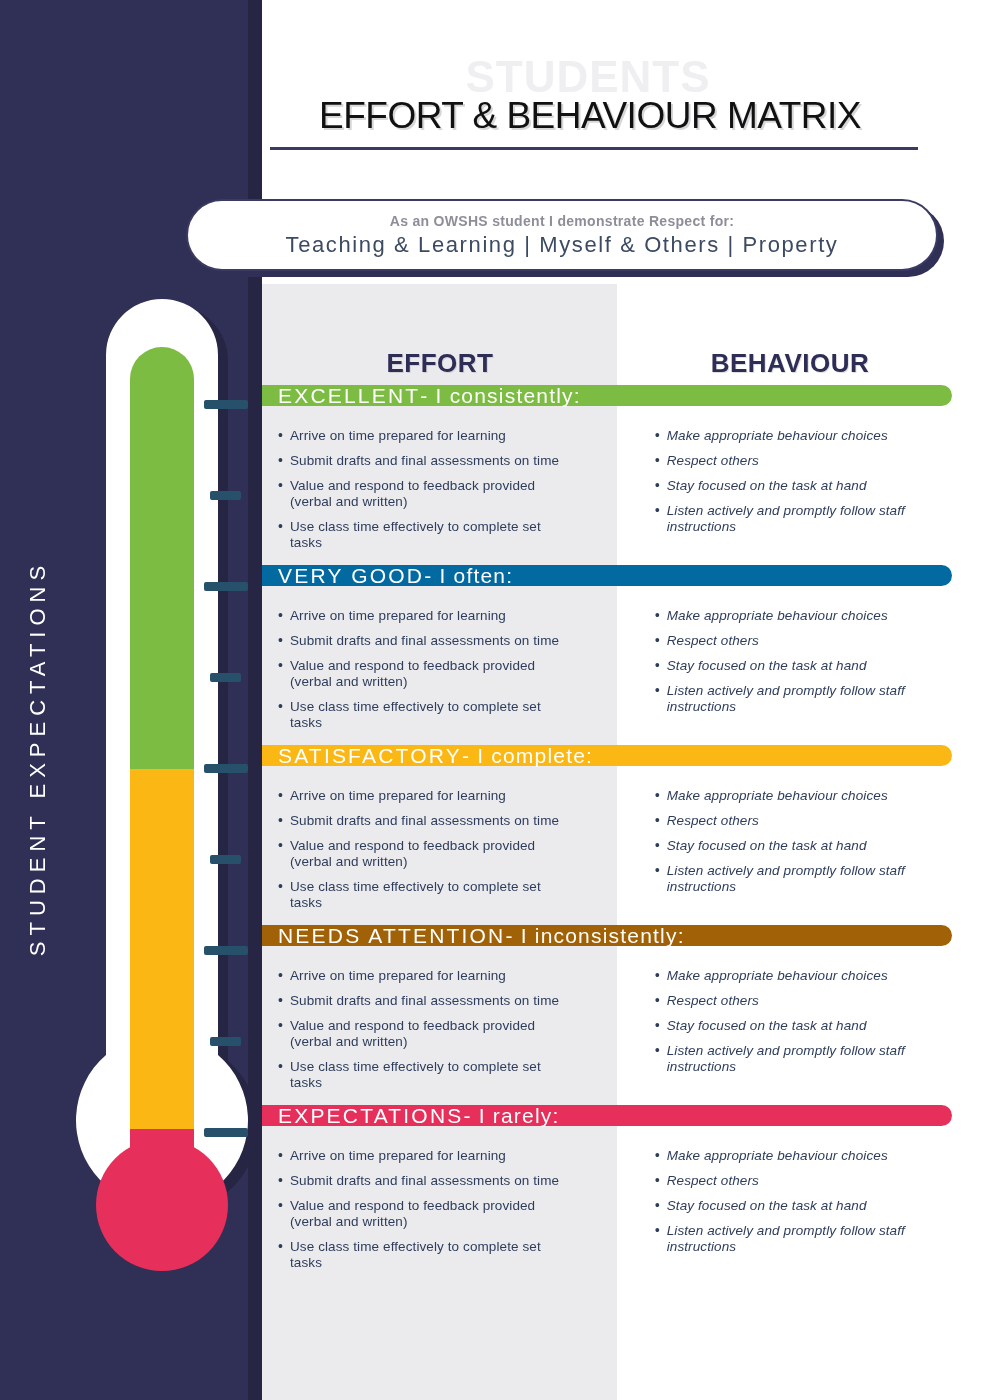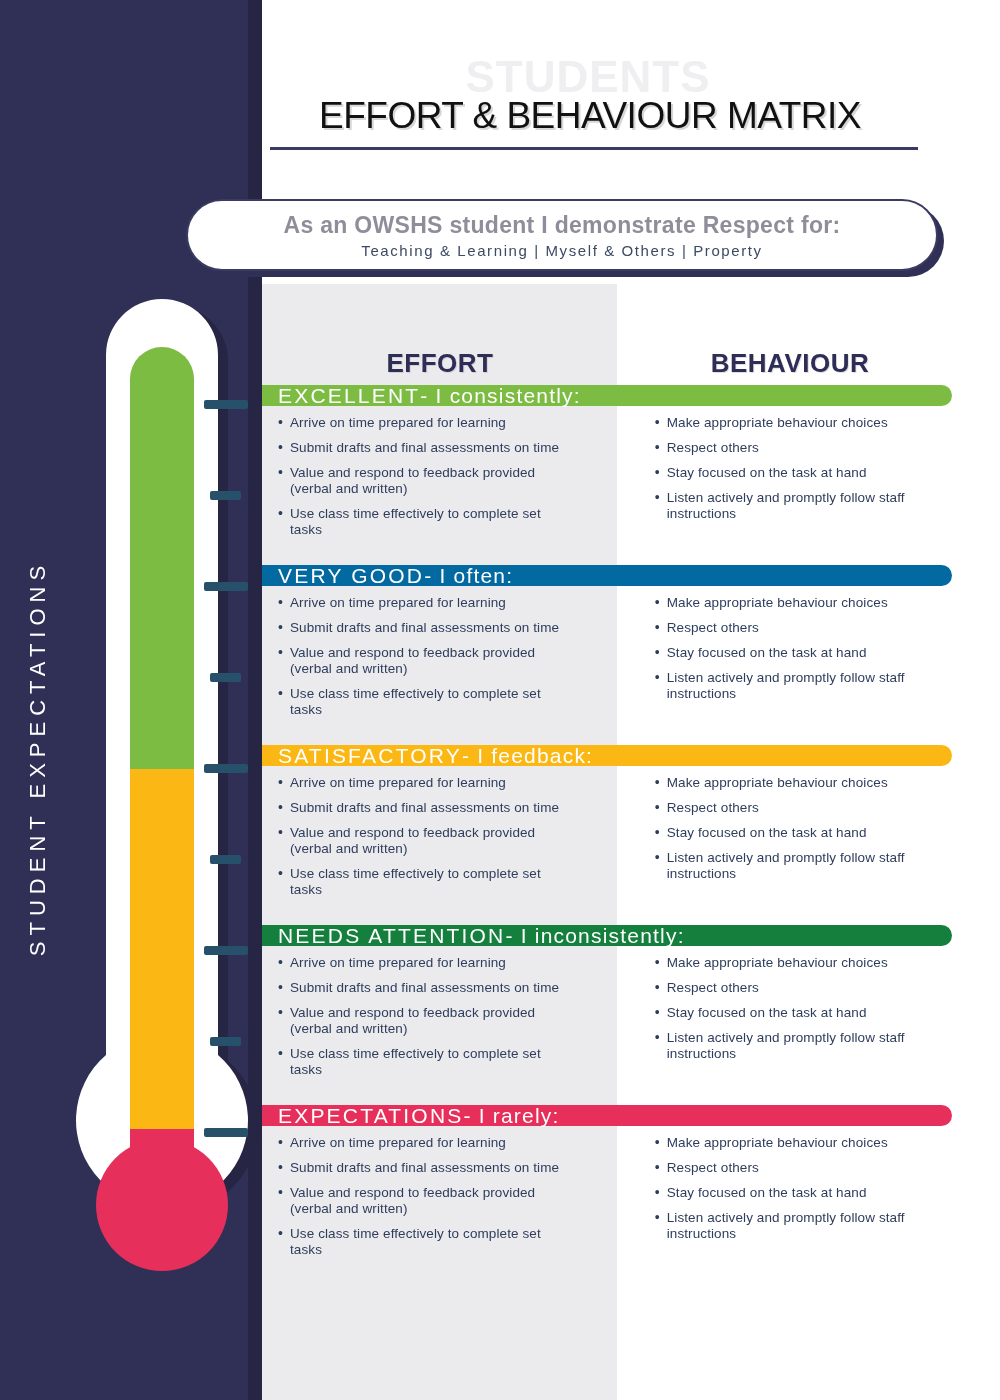--- a/index.html
+++ b/index.html
@@ -98,28 +98,28 @@
     width: 752px; height: 72px;
     border-radius: 36px;
     background: #ffffff;
     border: 2px solid #3b3a63;
     display: flex;
     flex-direction: column;
     align-items: center;
     justify-content: center;
   }
   .banner-line1 {
-    font-size: 23px;
+    font-size: 14px;
     font-weight: bold;
     color: #8e8e9a;
     letter-spacing: 0.3px;
     white-space: nowrap;
   }
   .banner-line2 {
-    font-size: 15px;
+    font-size: 22px;
     font-weight: 400;
     color: #3c4a63;
     letter-spacing: 1.6px;
     margin-top: 3px;
     white-space: nowrap;
   }
 
   
   .effort-bg {
     position: absolute;
@@ -155,26 +155,26 @@
     padding-left: 16px;
     color: #ffffff;
     font-size: 21px;
     letter-spacing: 2.2px;
     font-weight: 400;
     white-space: nowrap;
   }
   .level-bar .lv-sub { letter-spacing: 1.2px; }
   .level-cols {
     display: flex;
-    padding-top: 9px;
+    padding-top: 22px;
     gap: 48px;
   }
   .lv-col { }
   .lv-col.effort   { width: 355px; padding: 0 18px 0 16px; }
-  .lv-col.behaviour{ width: 335px; padding: 0 8px 0 14px; }
+  .lv-col.behaviour{ width: 335px; padding: 0 8px 0 14px; font-style: italic; }
 
   ul.items { list-style: none; }
   ul.items li {
     position: relative;
     padding-left: 12px;
     margin-bottom: 9px;
     font-size: 13.5px;
     line-height: 1.18;
     color: #2e3d5c;
     letter-spacing: 0.1px;
@@ -289,21 +289,21 @@
               <li>Respect others</li>
               <li>Stay focused on the task at hand</li>
               <li>Listen actively and promptly follow staff instructions</li>
             </ul>
           </div>
         </div>
       </div>
       <div class="level" style="top: 745px;">
         <div class="level-bar" style="background: rgb(251, 183, 20);">
           <span>SATISFACTORY</span>
-          <span class="lv-sub"> - I feedback:</span>
+          <span class="lv-sub"> - I complete:</span>
         </div>
         <div class="level-cols">
           <div class="lv-col effort">
             <ul class="items">
               <li>Arrive on time prepared for learning</li>
               <li>Submit drafts and final assessments on time</li>
               <li>Value and respond to feedback provided (verbal and written)</li>
               <li>Use class time effectively to complete set tasks</li>
             </ul>
           </div>
@@ -311,21 +311,21 @@
             <ul class="items">
               <li>Make appropriate behaviour choices</li>
               <li>Respect others</li>
               <li>Stay focused on the task at hand</li>
               <li>Listen actively and promptly follow staff instructions</li>
             </ul>
           </div>
         </div>
       </div>
       <div class="level" style="top: 925px;">
-        <div class="level-bar" style="background: #15803d;">
+        <div class="level-bar" style="background: #a16207;">
           <span>NEEDS ATTENTION</span>
           <span class="lv-sub"> - I inconsistently:</span>
         </div>
         <div class="level-cols">
           <div class="lv-col effort">
             <ul class="items">
               <li>Arrive on time prepared for learning</li>
               <li>Submit drafts and final assessments on time</li>
               <li>Value and respond to feedback provided (verbal and written)</li>
               <li>Use class time effectively to complete set tasks</li>

